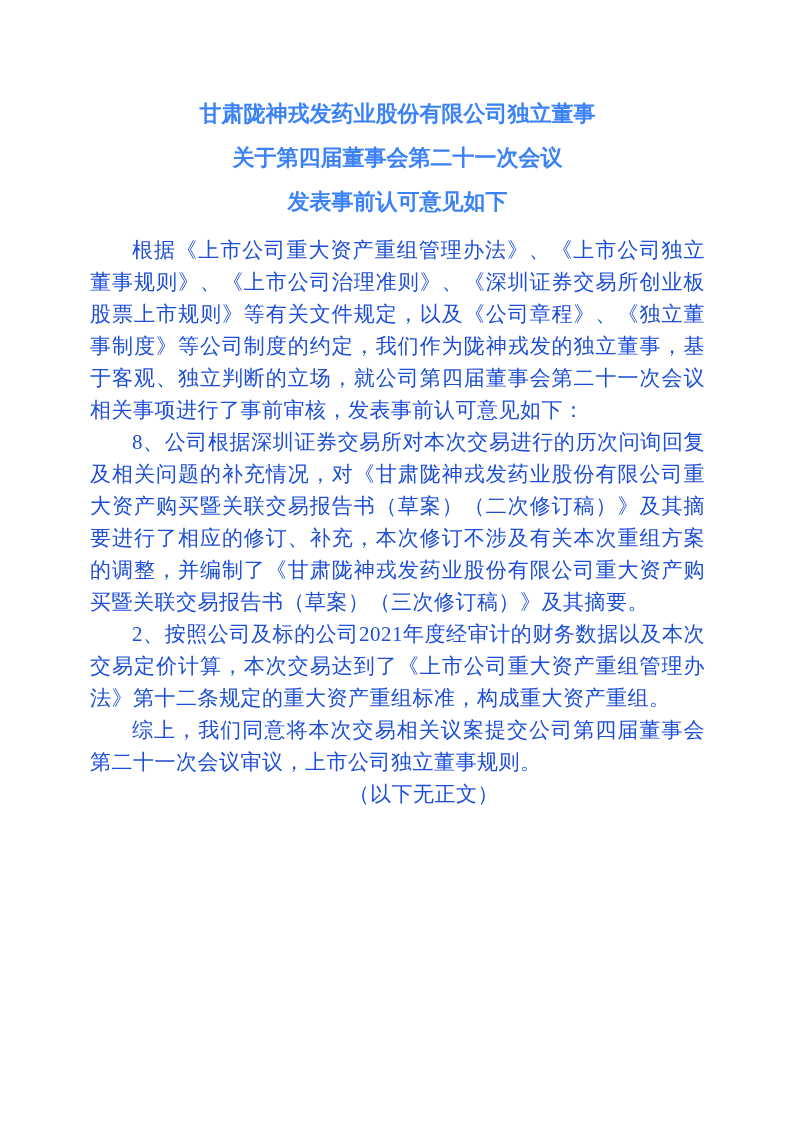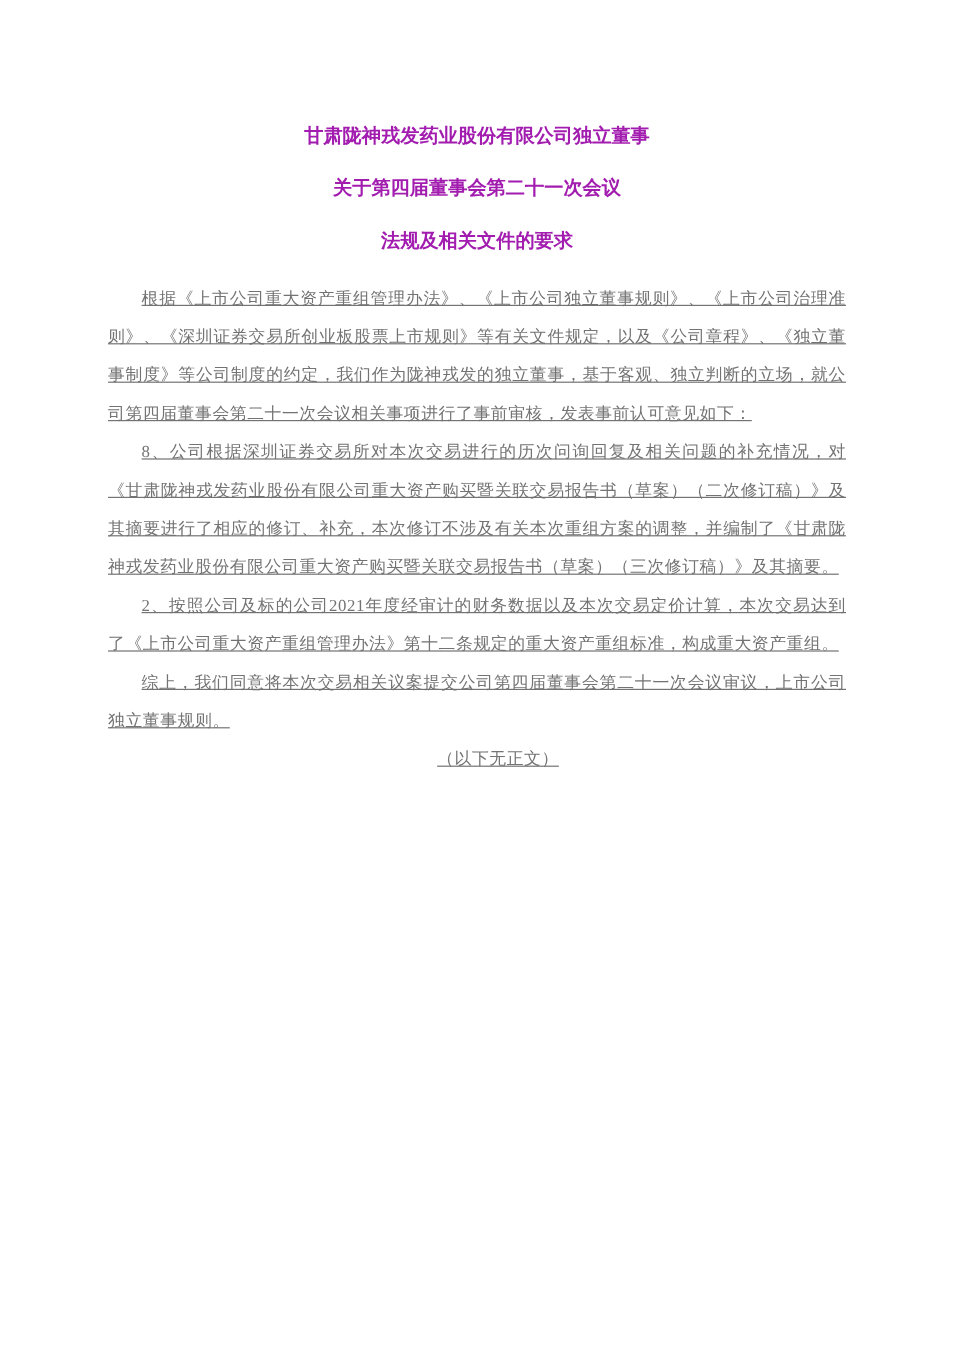--- a/index.html
+++ b/index.html
@@ -14,52 +14,51 @@
     box-sizing: border-box;
     padding: 92px 89px 0 90px;
     background: #ffffff;
     color: #000000;
     font-family: "Liberation Serif", "DejaVu Serif", serif;
     overflow: hidden;
   }
   .title {
     text-align: center;
     font-weight: bold;
-    font-size: 16px;
+    font-size: 22px;
     line-height: 44px;
-    color: #a21caf;
+    color: #3b82f6;
   }
   .doc-body {
     margin-top: 10px;
   }
   .para {
     margin: 0;
-    font-size: 14px;
+    font-size: 21px;
     line-height: 32px;
     letter-spacing: 0.5px;
     text-align: justify;
     text-justify: inter-ideograph;
     text-indent: 2em;
-    color: #737373;
-    text-decoration: underline;
+    color: #1d4ed8;
   }
   .closing {
     text-align: center;
     text-indent: 2.5em;
   }
 </style>
 </head>
 <body>
 
 <div class="page">
 
   <div class="title">
     <div class="title-line">甘肃陇神戎发药业股份有限公司独立董事</div>
     <div class="title-line">关于第四届董事会第二十一次会议</div>
-    <div class="title-line">法规及相关文件的要求</div>
+    <div class="title-line">发表事前认可意见如下</div>
   </div>
 
   <div class="doc-body">
     <p class="para">根据《上市公司重大资产重组管理办法》、《上市公司独立董事规则》、《上市公司治理准则》、《深圳证券交易所创业板股票上市规则》等有关文件规定，以及《公司章程》、《独立董事制度》等公司制度的约定，我们作为陇神戎发的独立董事，基于客观、独立判断的立场，就公司第四届董事会第二十一次会议相关事项进行了事前审核，发表事前认可意见如下：</p>
     <p class="para">8、公司根据深圳证券交易所对本次交易进行的历次问询回复及相关问题的补充情况，对《甘肃陇神戎发药业股份有限公司重大资产购买暨关联交易报告书（草案）（二次修订稿）》及其摘要进行了相应的修订、补充，本次修订不涉及有关本次重组方案的调整，并编制了《甘肃陇神戎发药业股份有限公司重大资产购买暨关联交易报告书（草案）（三次修订稿）》及其摘要。</p>
     <p class="para">2、按照公司及标的公司2021年度经审计的财务数据以及本次交易定价计算，本次交易达到了《上市公司重大资产重组管理办法》第十二条规定的重大资产重组标准，构成重大资产重组。</p>
     <p class="para">综上，我们同意将本次交易相关议案提交公司第四届董事会第二十一次会议审议，上市公司独立董事规则。</p>
     <p class="para closing">（以下无正文）</p>
   </div>
 

